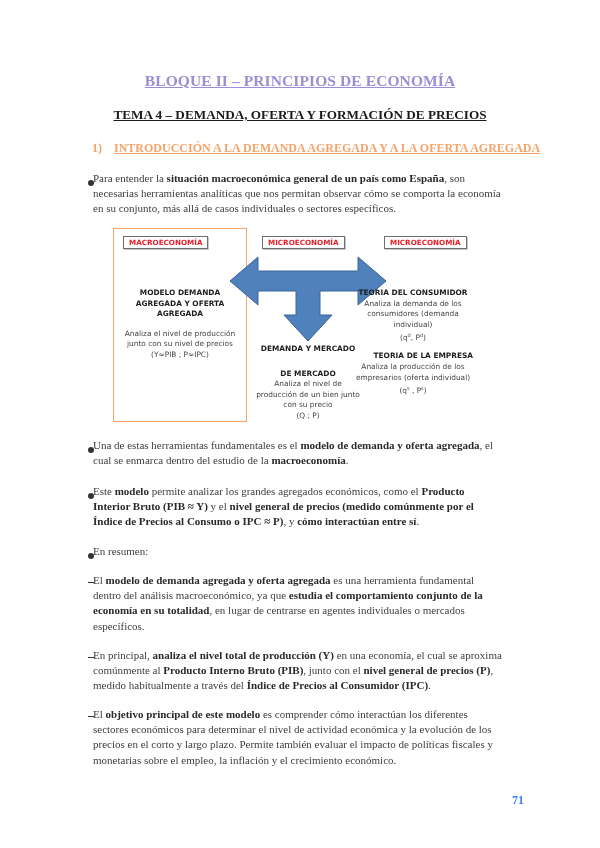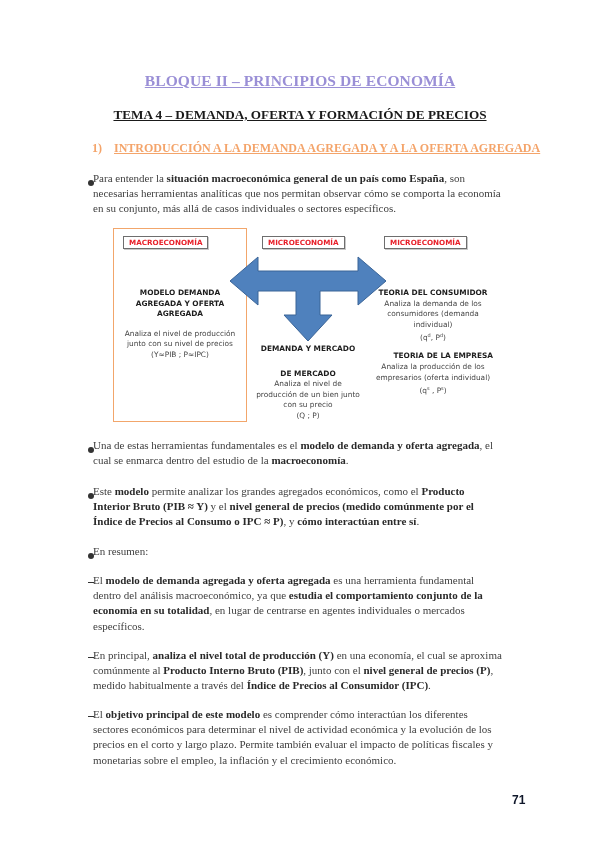--- a/index.html
+++ b/index.html
@@ -34,21 +34,21 @@
       font-family: "DejaVu Sans", "Liberation Sans", sans-serif; font-weight: bold; font-size: 7.2px; color: #e8202a;
       box-shadow: 1px 1px 0 #c8c8c8; white-space: nowrap; }
     .dtext { position: absolute; text-align: center;
       font-family: "DejaVu Sans", "Liberation Sans", sans-serif; font-size: 7.4px; line-height: 10.6px; color: #444; }
     .dtext .t { font-weight: bold; color: #1e1e1e; display: block; margin-top: 14px; }
     .dtext .tb { color: #1e1e1e; font-weight: bold; display: block; text-align: right; }
     sup { font-size: 5px; }
     .arrow-svg { position: absolute; left: 115px; top: 25px; }
 
     .page-num { position: absolute; left: 512px; top: 793px;
-      font-family: Liberation Sans, sans-serif; font-weight: bold; font-size: 12px; color: #0f172a; }
+      font-family: Liberation Serif, serif; font-weight: bold; font-size: 12px; color: #3b82f6; }
   </style>
 </head>
 <body>
 
 <div class="page">
 
   <div class="h-bloque">BLOQUE II – PRINCIPIOS DE ECONOMÍA</div>
   <div class="h-tema">TEMA 4 – DEMANDA, OFERTA Y FORMACIÓN DE PRECIOS</div>
   <div class="h-sec">
     <span class="num">1)</span><span class="txt">INTRODUCCIÓN A LA DEMANDA AGREGADA Y A LA OFERTA AGREGADA</span>
@@ -76,21 +76,21 @@
     </svg>
 
     <div class="dtext" style="left:140px; top:102px; width:110px;">
       <span class="t">DEMANDA Y MERCADO</span>
       <span class="t">DE MERCADO</span>
       <span style="display:block;">Analiza el nivel de producción de un bien junto con su precio</span>
       <span style="display:block;">(Q ; P)</span>
     </div>
 
     <div class="tag" style="left:271px; top:8px;">MICROECONOMÍA</div>
-    <div class="dtext" style="left:260px; top:46px; width:120px;">
+    <div class="dtext" style="left:240px; top:46px; width:120px;">
       <span class="t">TEORIA DEL CONSUMIDOR</span>
       <span style="display:block;">Analiza la demanda de los consumidores (demanda individual)</span>
       <span style="display:block;"><span>(q</span><sup>d</sup><span>, P</span><sup>d</sup><span>)</span></span>
       <span style="display:block; height:7px;"></span>
       <span class="tb">TEORIA DE LA EMPRESA</span>
       <span style="display:block;">Analiza la producción de los empresarios (oferta individual)</span>
       <span style="display:block;"><span>(q</span><sup>s</sup><span> , P</span><sup>s</sup><span>)</span></span>
     </div>
   </div>
 

